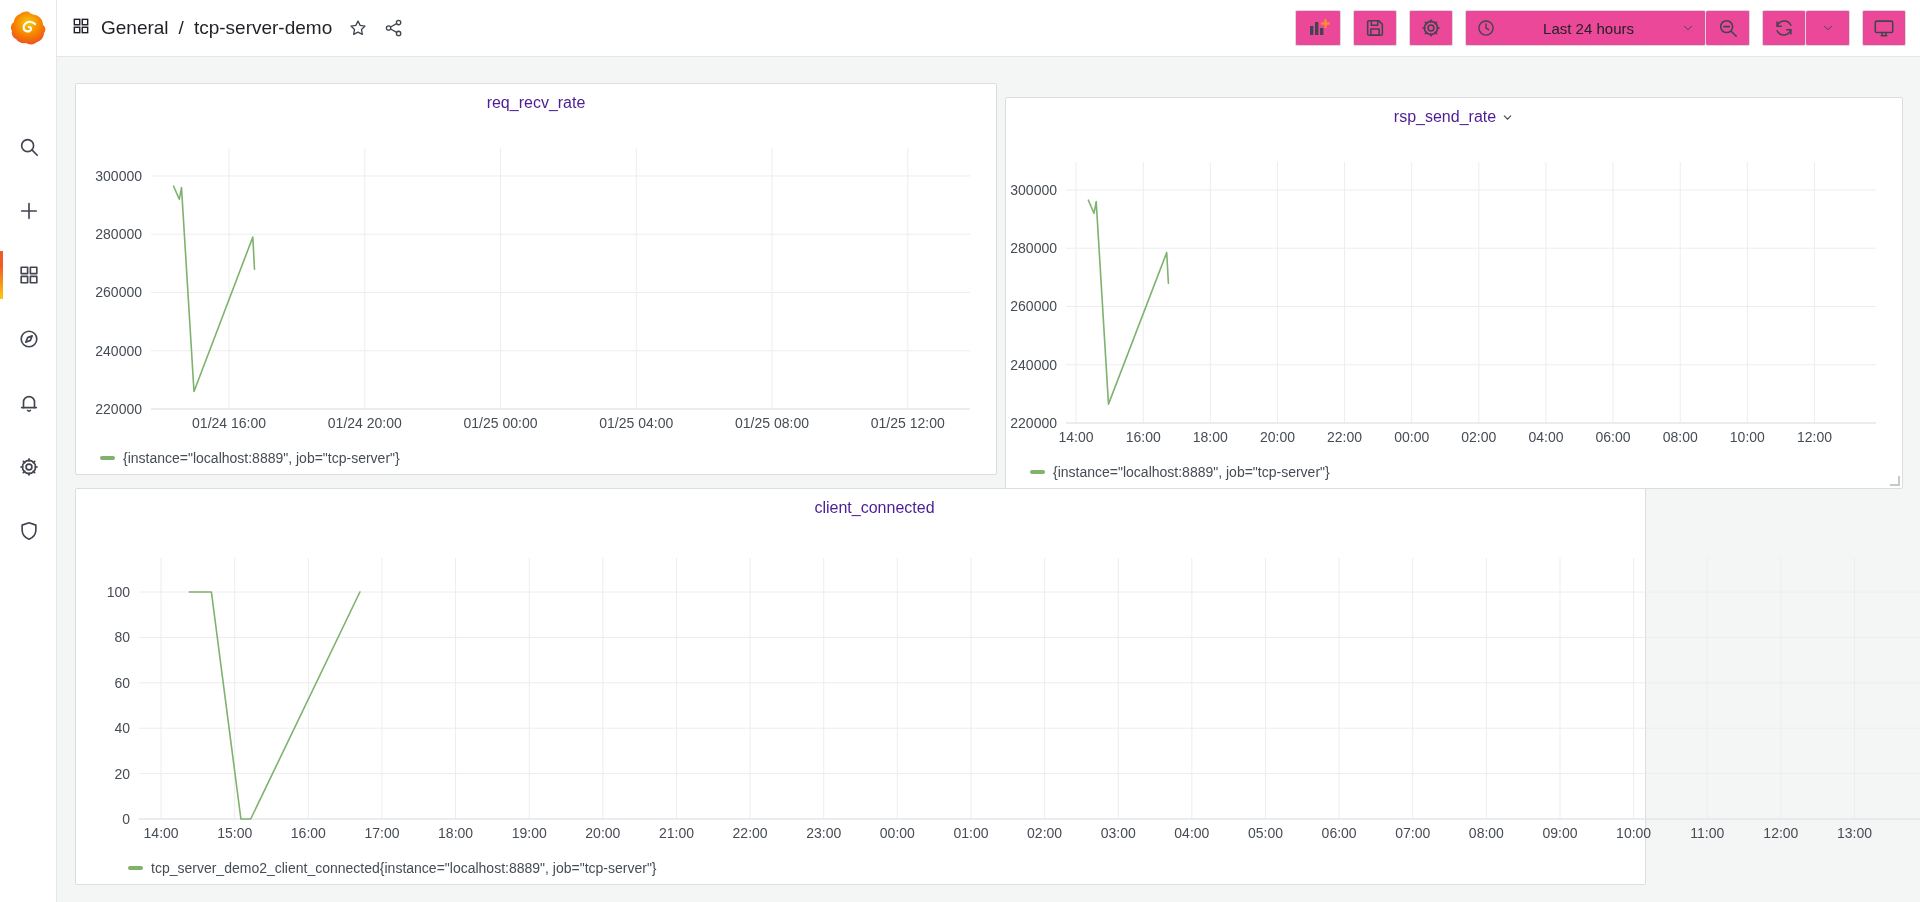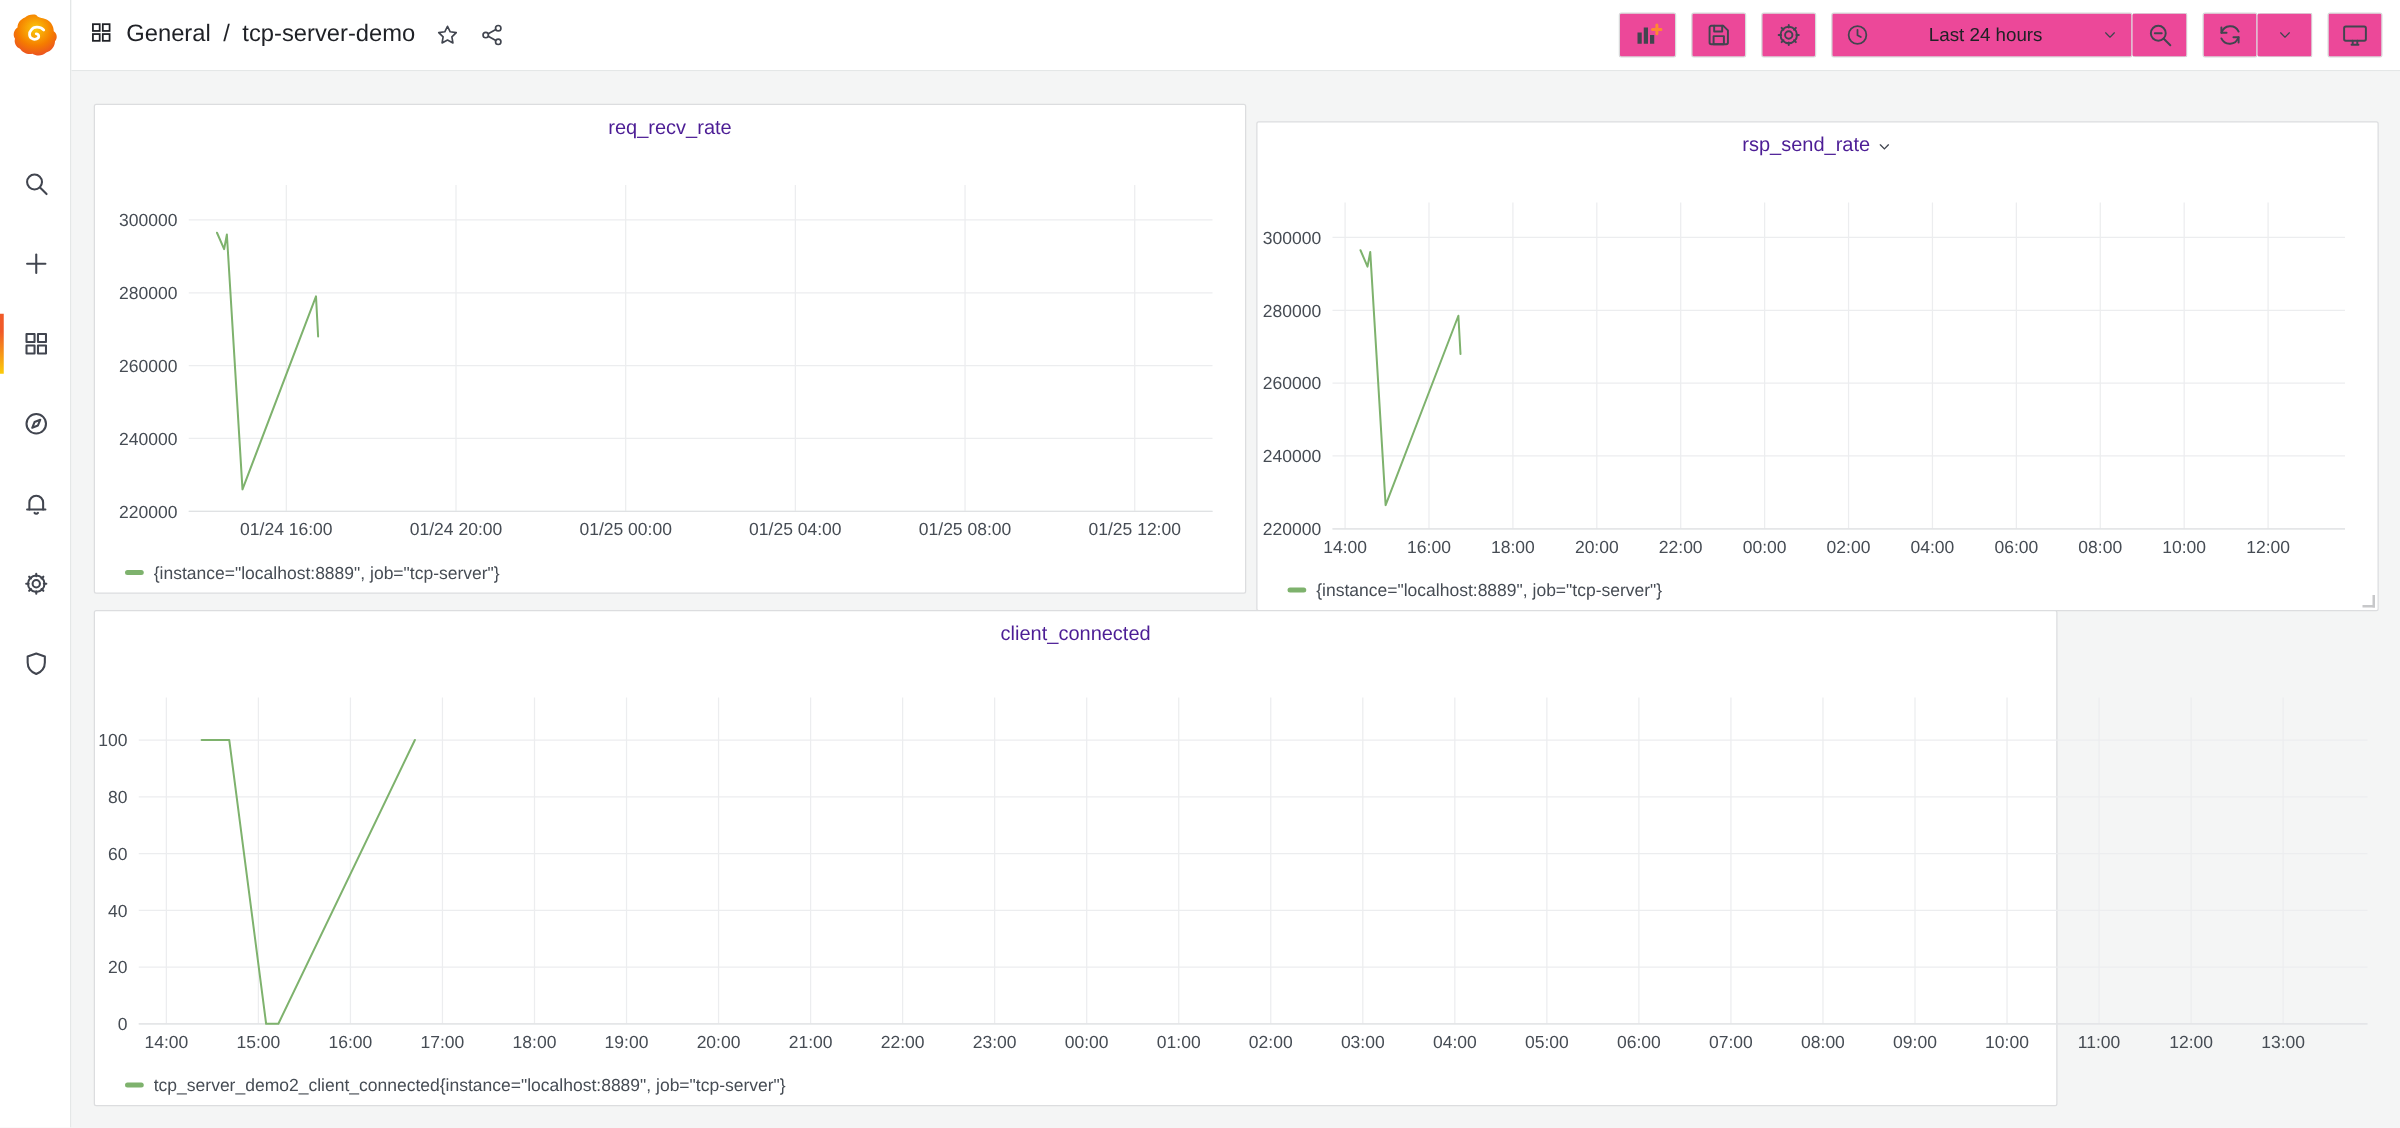--- a/index.html
+++ b/index.html
@@ -308,21 +308,21 @@
         <line x1="60" y1="287" x2="870" y2="287" class="axis"></line>
         <path d="M82.4 64.2 L88.0 77.3 L90.2 65.6 L102.5 268.1 L160.7 116.6 L162.4 147.2" class="series" stroke="#7EB26D"></path>
       </svg>
     <div class="legend">
       <span class="legend-swatch"></span>
       <span class="legend-label">{instance="localhost:8889", job="tcp-server"}</span>
     </div>
     <div class="resize-handle"></div>
   </section>
 
-  <section class="panel" style="left:18px; top:431px; width:1571px; height:397px;">
+  <section class="panel" style="left:18px; top:431px; width:1571px; height:397px;padding-left:28px;">
     <div class="panel-header">
       <span class="panel-title">client_connected</span>
     </div>
     <svg class="chart" width="1826" height="323" viewBox="0 0 1826 323">
         <line x1="35" y1="292" x2="1818" y2="292" class="grid"></line>
         <text x="26" y="297" text-anchor="end">0</text>
         <line x1="35" y1="246.6086956521739" x2="1818" y2="246.6086956521739" class="grid"></line>
         <text x="26" y="251.6086956521739" text-anchor="end">20</text>
         <line x1="35" y1="201.2173913043478" x2="1818" y2="201.2173913043478" class="grid"></line>
         <text x="26" y="206.2173913043478" text-anchor="end">40</text>

